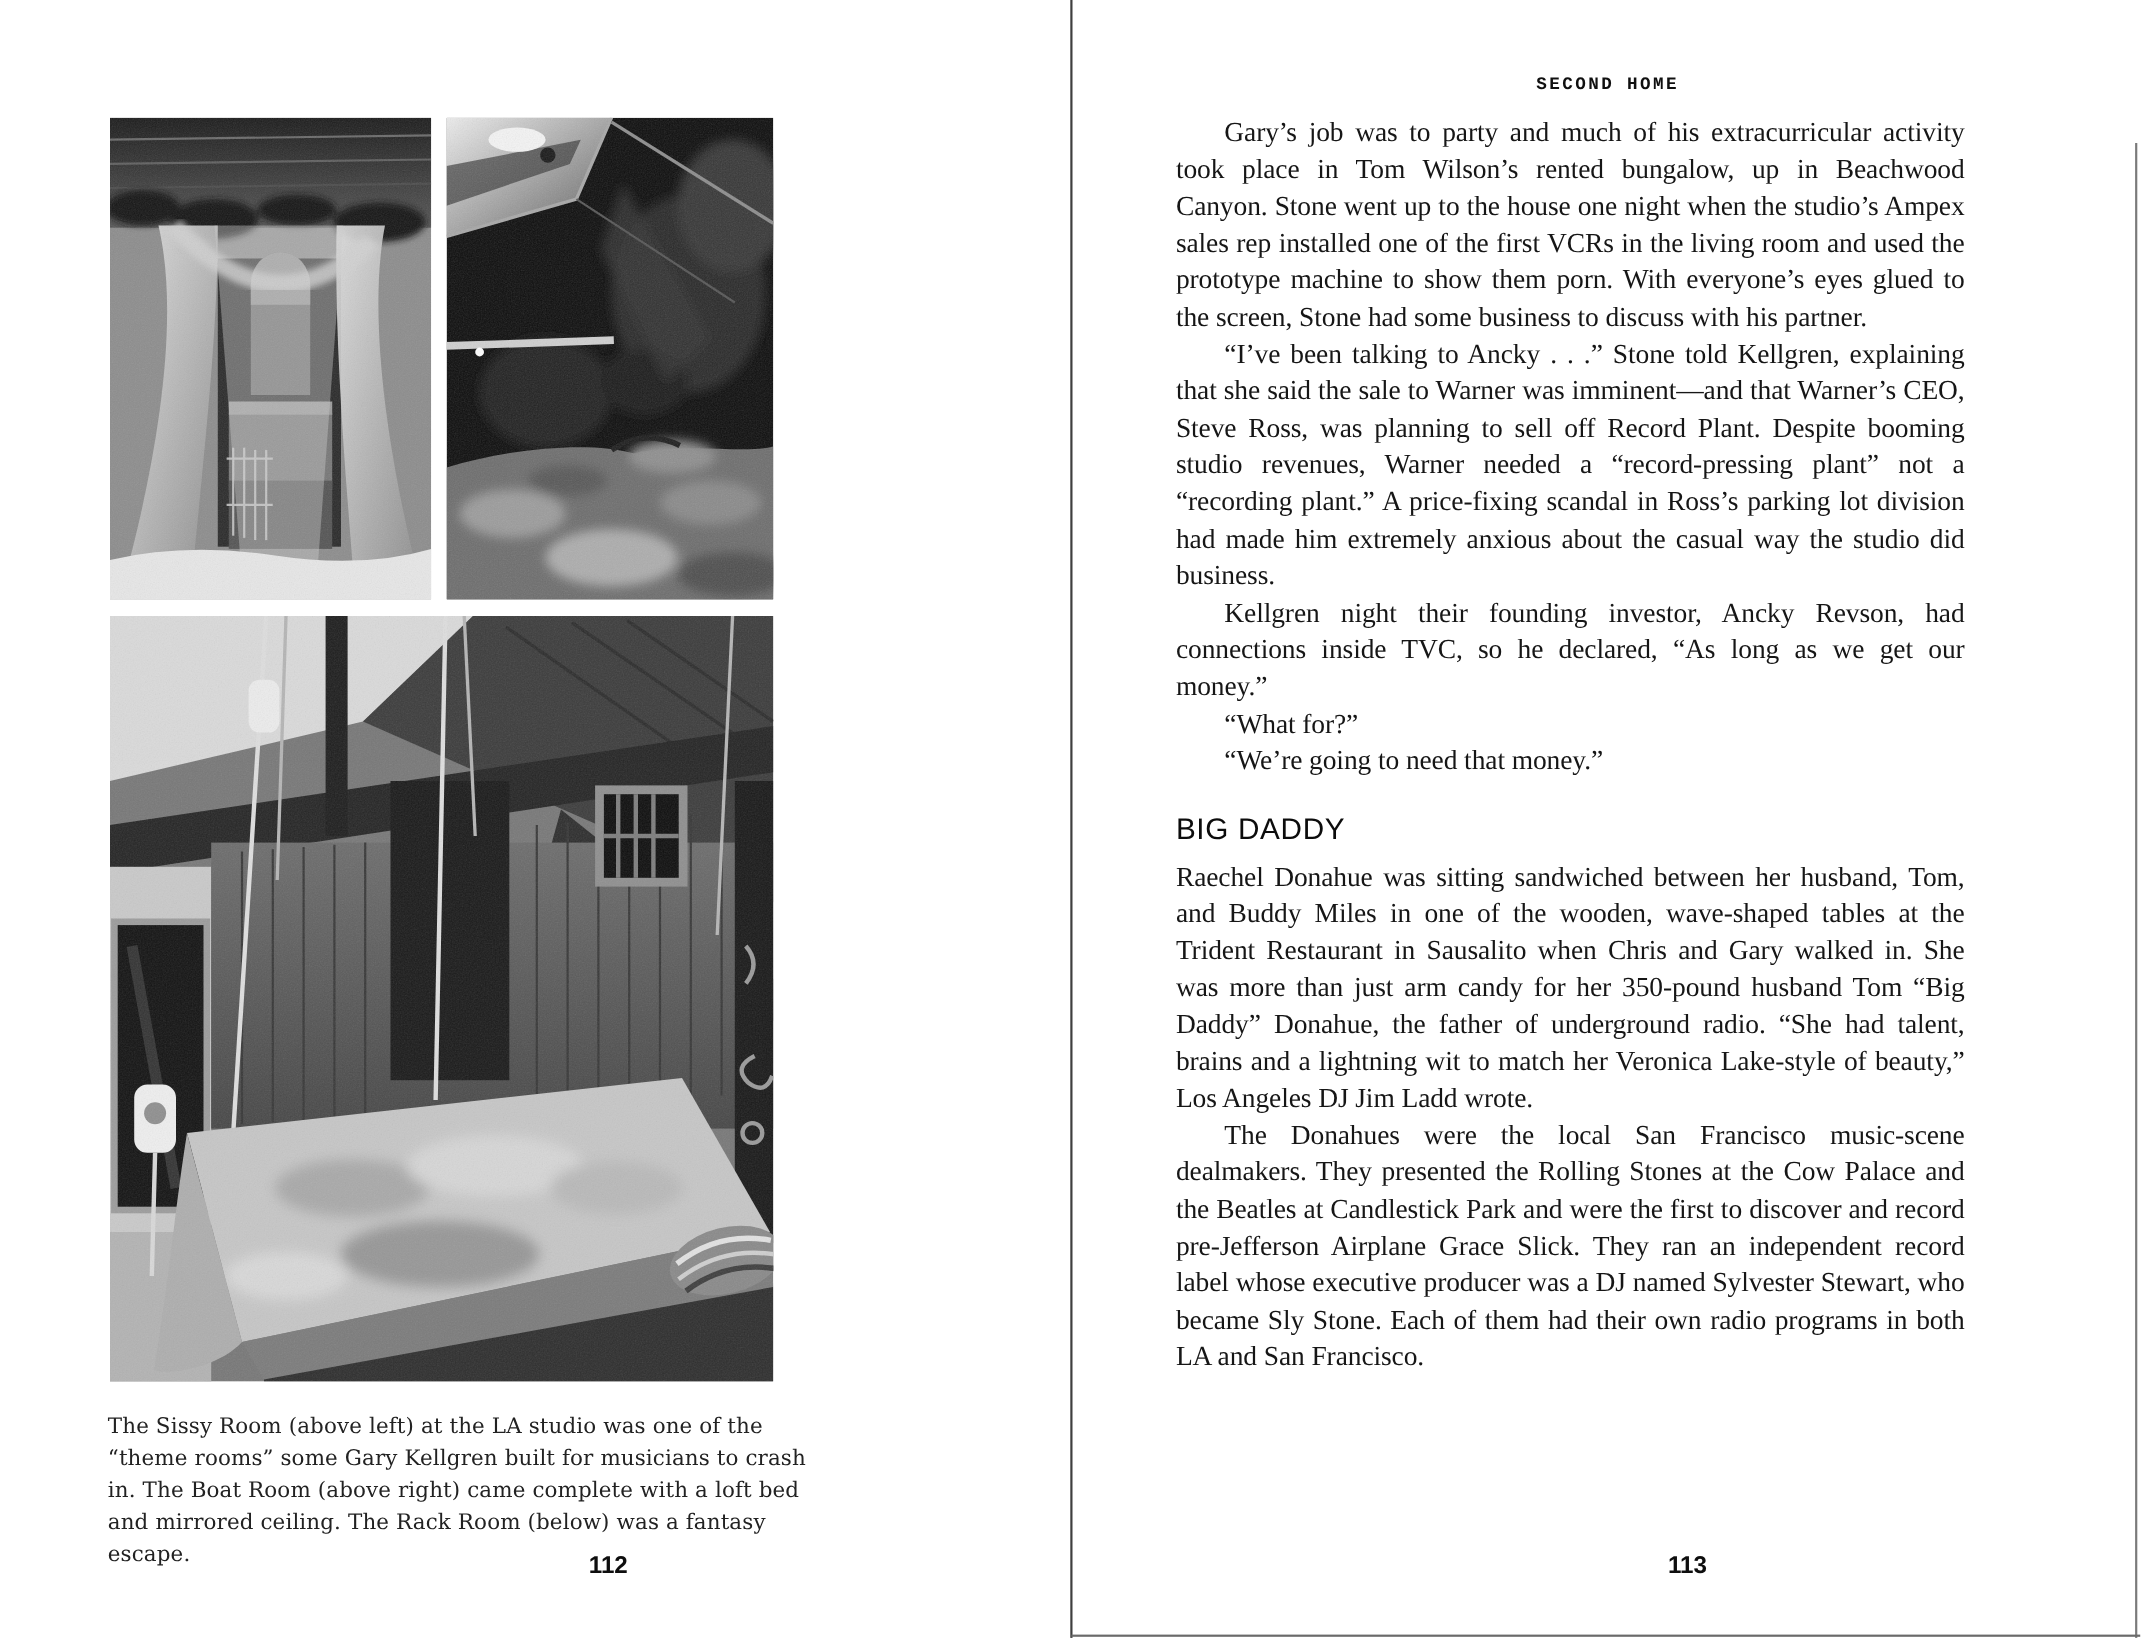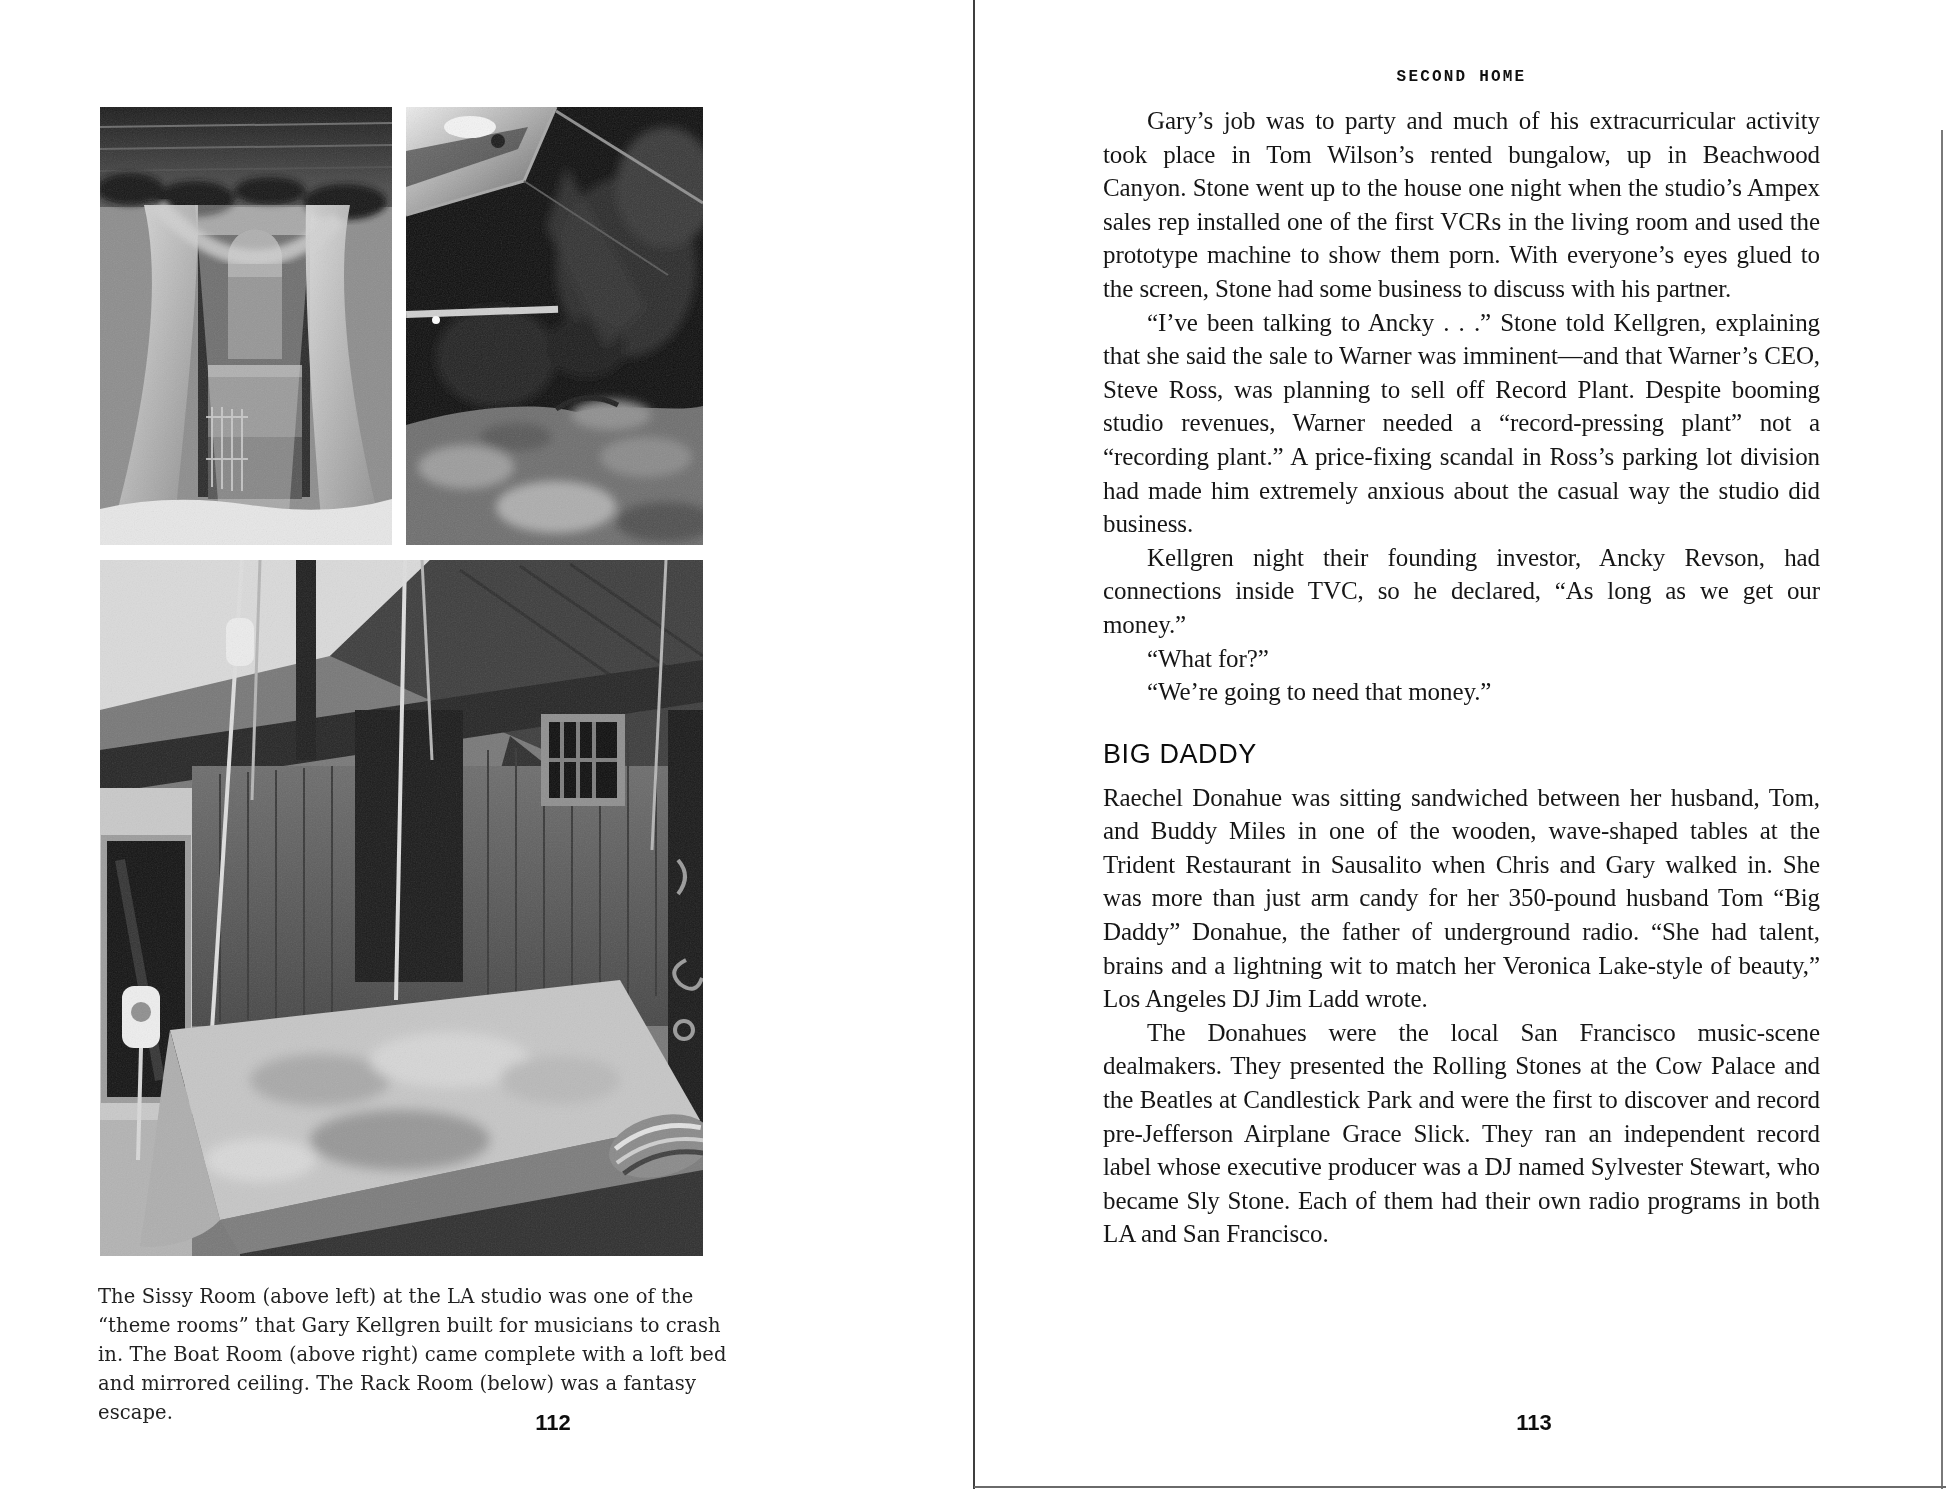--- a/index.html
+++ b/index.html
@@ -35,21 +35,21 @@
 
   
   .running-header {
     position:absolute; left:1103px; top:68px; width:717px;
     text-align:center;
     font-family:Liberation Mono, monospace;
     font-weight:800; font-size:16px; letter-spacing:2.2px;
     color:#101010;
   }
   .body-text {
-    position:absolute; left:1103px; top:104px; width:717px;
+    position:absolute; left:1069px; top:104px; width:717px;
     font-size:25px; line-height:33.6px; color:#161616;
     text-align:justify;
     letter-spacing:-0.1px;
     -webkit-hyphens:none; hyphens:none;
   }
   .para { margin:0; }
   .indent { text-indent:44px; }
   .section-heading {
     font-family:"Liberation Sans", sans-serif;
     font-weight:400; font-size:27px; letter-spacing:0.6px;
@@ -257,21 +257,21 @@
         <g transform="rotate(-14 560 586)">
           <ellipse cx="560" cy="586" rx="52" ry="30" fill="#8a8a8a"></ellipse>
           <path d="M516,578 q44,-20 88,0" stroke="#e2e2e2" stroke-width="5" fill="none"></path>
           <path d="M514,592 q46,-20 92,0" stroke="#cfcfcf" stroke-width="4" fill="none"></path>
           <path d="M518,604 q42,-18 84,0" stroke="#3f3f3f" stroke-width="5" fill="none"></path>
         </g>
         <rect width="603" height="696" filter="url(#grain3)" opacity="0.15"></rect>
       </svg>
     </figure>
 
-    <p class="caption">The Sissy Room (above left) at the LA studio was one of the “theme rooms” that Gary Kellgren built for musicians to crash in. The Boat Room (above right) came complete with a loft bed and mirrored ceiling. The Rack Room (below) was a fantasy escape.</p>
+    <p class="caption">The Sissy Room (above left) at the LA studio was one of the “theme rooms” some Gary Kellgren built for musicians to crash in. The Boat Room (above right) came complete with a loft bed and mirrored ceiling. The Rack Room (below) was a fantasy escape.</p>
     <div class="folio folio-left">112</div>
   </section>
 
   <div class="gutter-rule"></div>
 
   <section class="page-right">
     <header class="running-header">SECOND HOME</header>
 
     <div class="body-text">
       <p class="para indent">Gary’s job was to party and much of his extracurricular activity took place in Tom Wilson’s rented bungalow, up in Beachwood Canyon. Stone went up to the house one night when the studio’s Ampex sales rep installed one of the first VCRs in the living room and used the prototype machine to show them porn. With everyone’s eyes glued to the screen, Stone had some business to discuss with his partner.</p>

